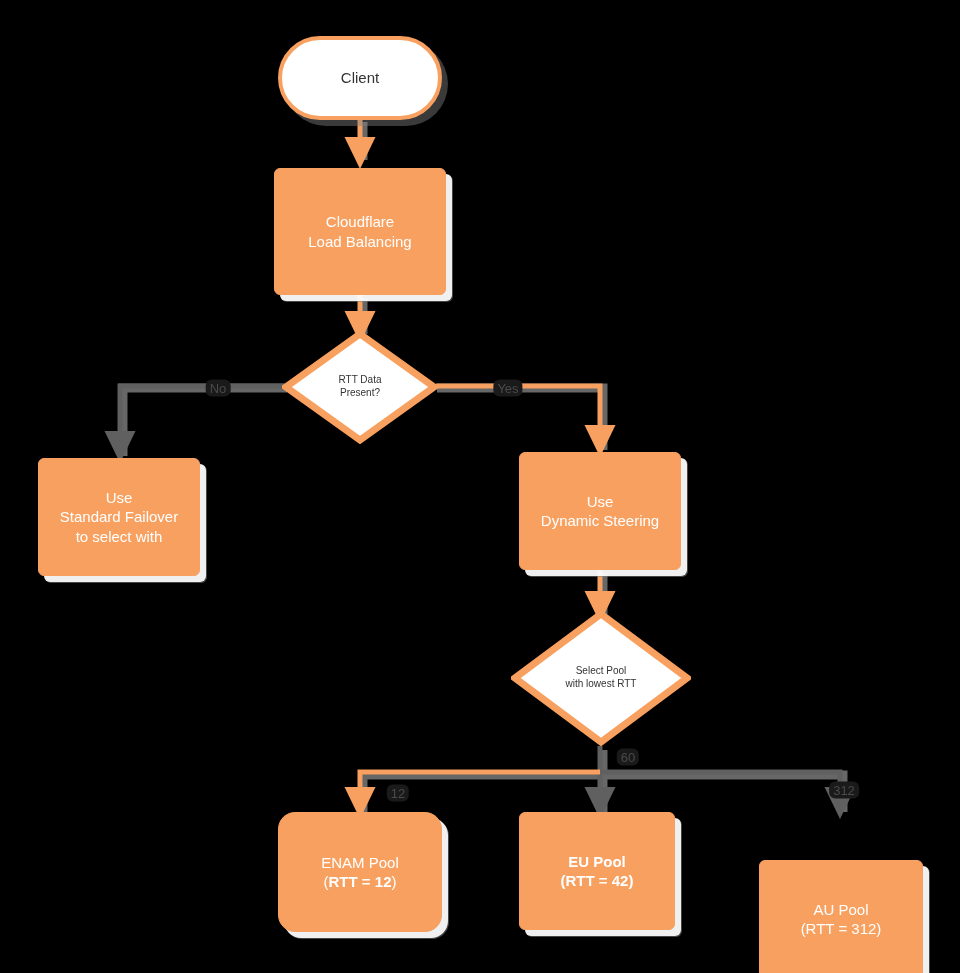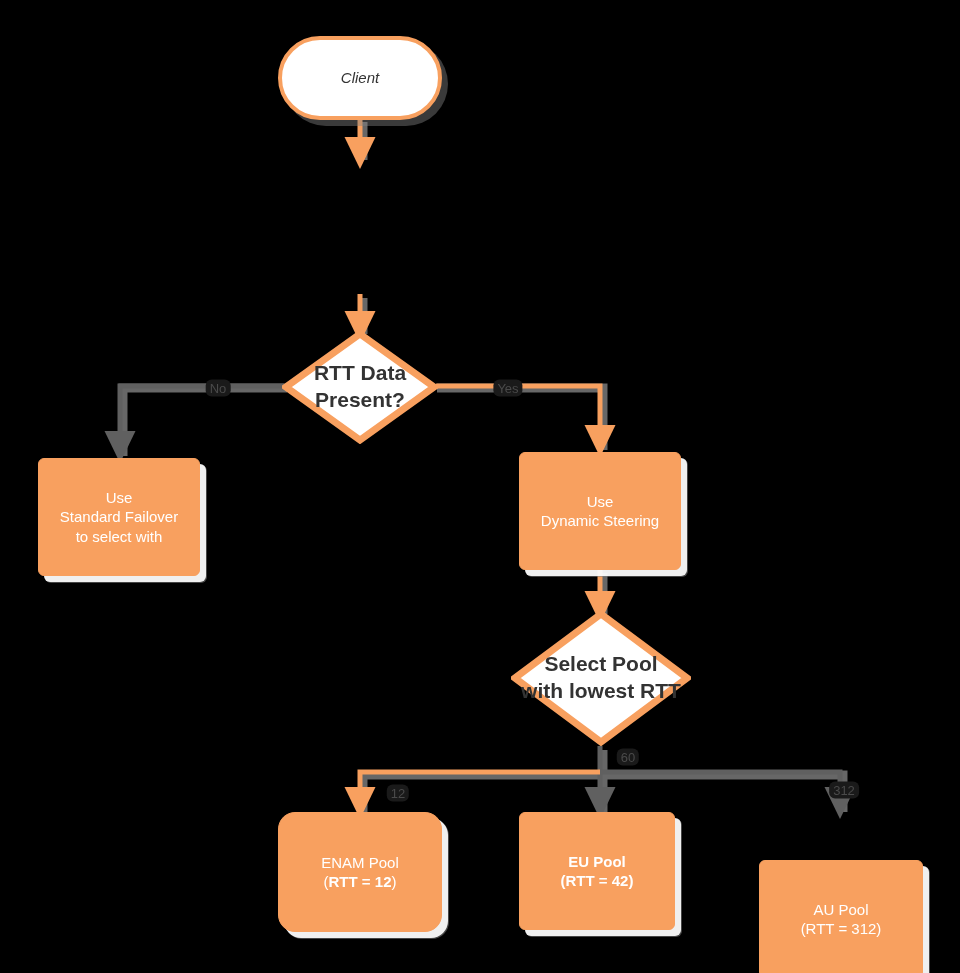--- a/index.html
+++ b/index.html
@@ -49,29 +49,27 @@
   .node-rect .lbl { padding: 2px 8px; }
 
   
   .node-stadium {
     background: #FFFFFF;
     border: 4px solid #F8A05F;
     border-radius: 60px;
     color: #333333;
     font-size: 15px;
     box-shadow: 6px 6px 0 0 rgba(128,128,128,0.45);
-    font-style: italic;
   }
 
   
   .node-diamond {
     background: transparent;
     color: #333333;
-    font-size: 21px;
-    font-weight: bold;
+    font-size: 10px;
   }
   .node-diamond .diamond-shape {
     position: absolute;
     left: 0; top: 0;
     width: 100%;
     height: 100%;
   }
   .node-diamond .lbl {
     position: relative;
     z-index: 2;
@@ -136,20 +134,26 @@
   <div class="edge-label" style="left:218px; top:388px;">No</div>
   <div class="edge-label" style="left:508px; top:388px;">Yes</div>
   <div class="edge-label" style="left:398px; top:793px;">12</div>
   <div class="edge-label" style="left:628px; top:757px;">60</div>
   <div class="edge-label" style="left:844px; top:790px;">312</div>
 
   <div class="node node-stadium" style="left:278px; top:36px; width:164px; height:84px;">
     <span class="lbl">Client</span>
   </div>
 
+  <div class="node node-rect" style="left:274px; top:168px; width:172px; height:127px;">
+    <div class="lbl">
+      <div>Cloudflare</div>
+      <div>Load Balancing</div>
+    </div>
+  </div>
 
   <div class="node node-diamond" style="left:282px; top:330px; width:156px; height:114px;">
     <svg class="diamond-shape" viewBox="0 0 156 114" preserveAspectRatio="none">
       <polygon points="78,4 152,57 78,110 4,57" fill="#FFFFFF" stroke="#F8A05F" stroke-width="7"></polygon>
     </svg>
     <div class="lbl">
       <div>RTT Data</div>
       <div>Present?</div>
     </div>
   </div>

